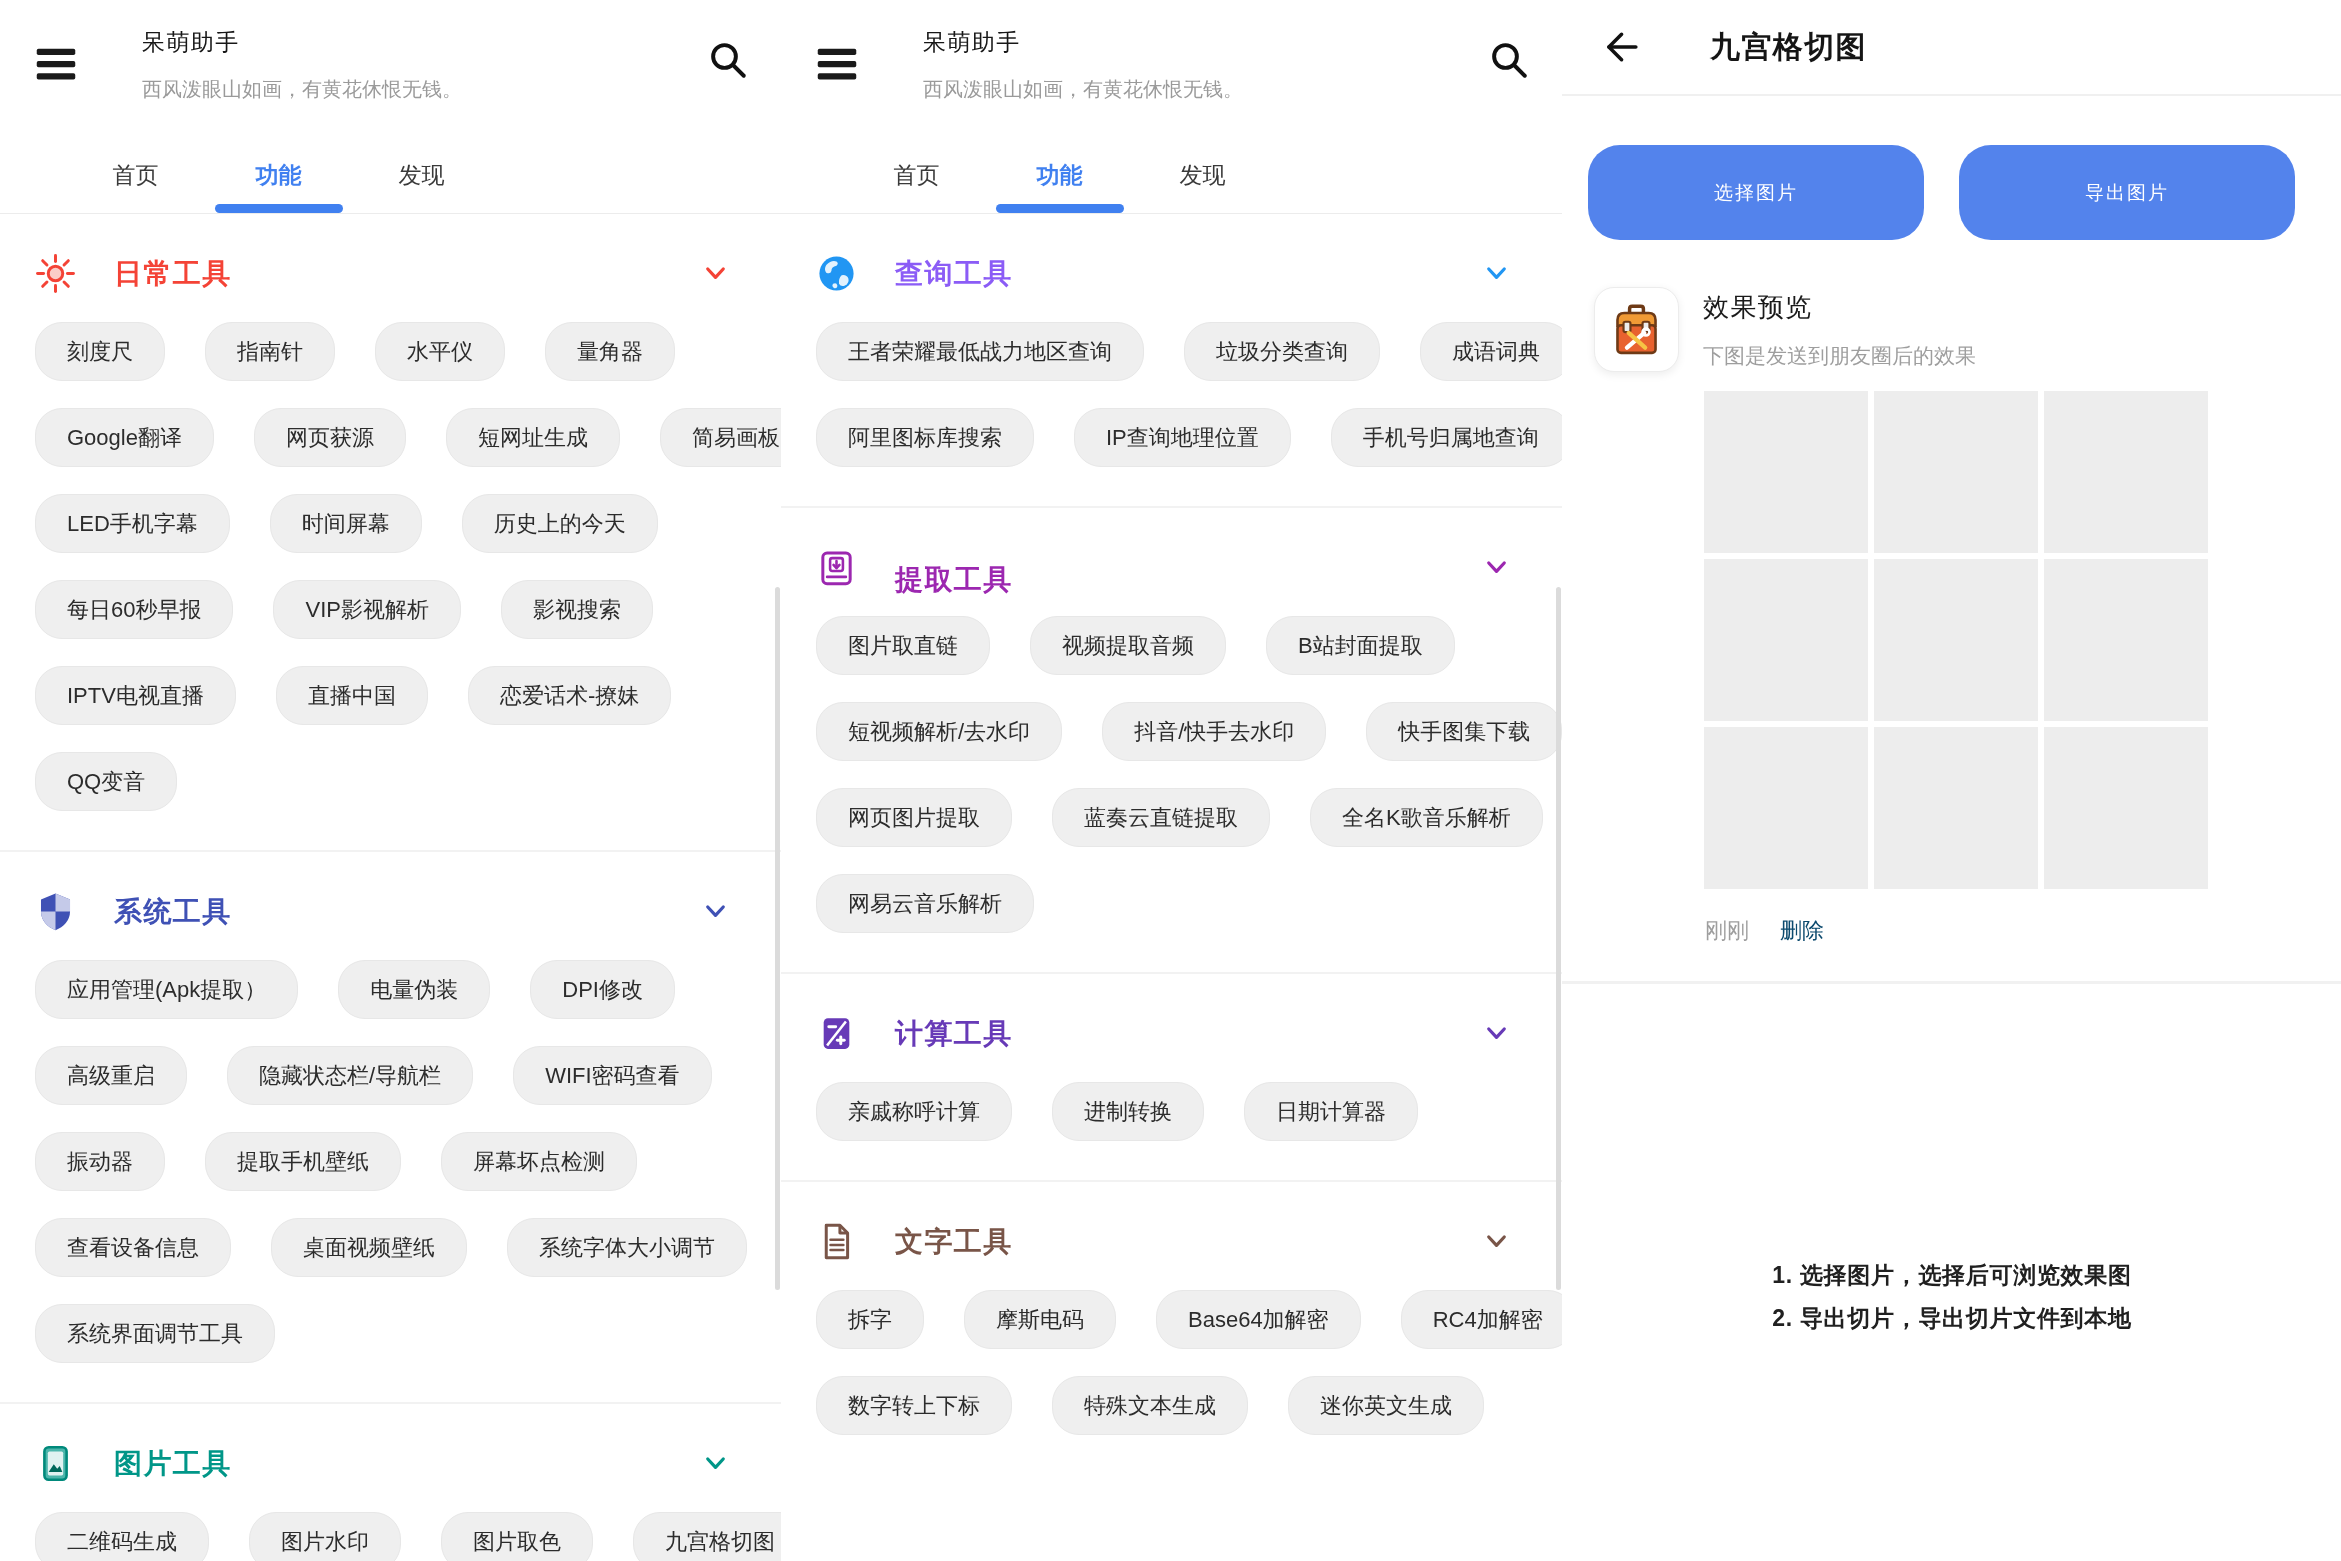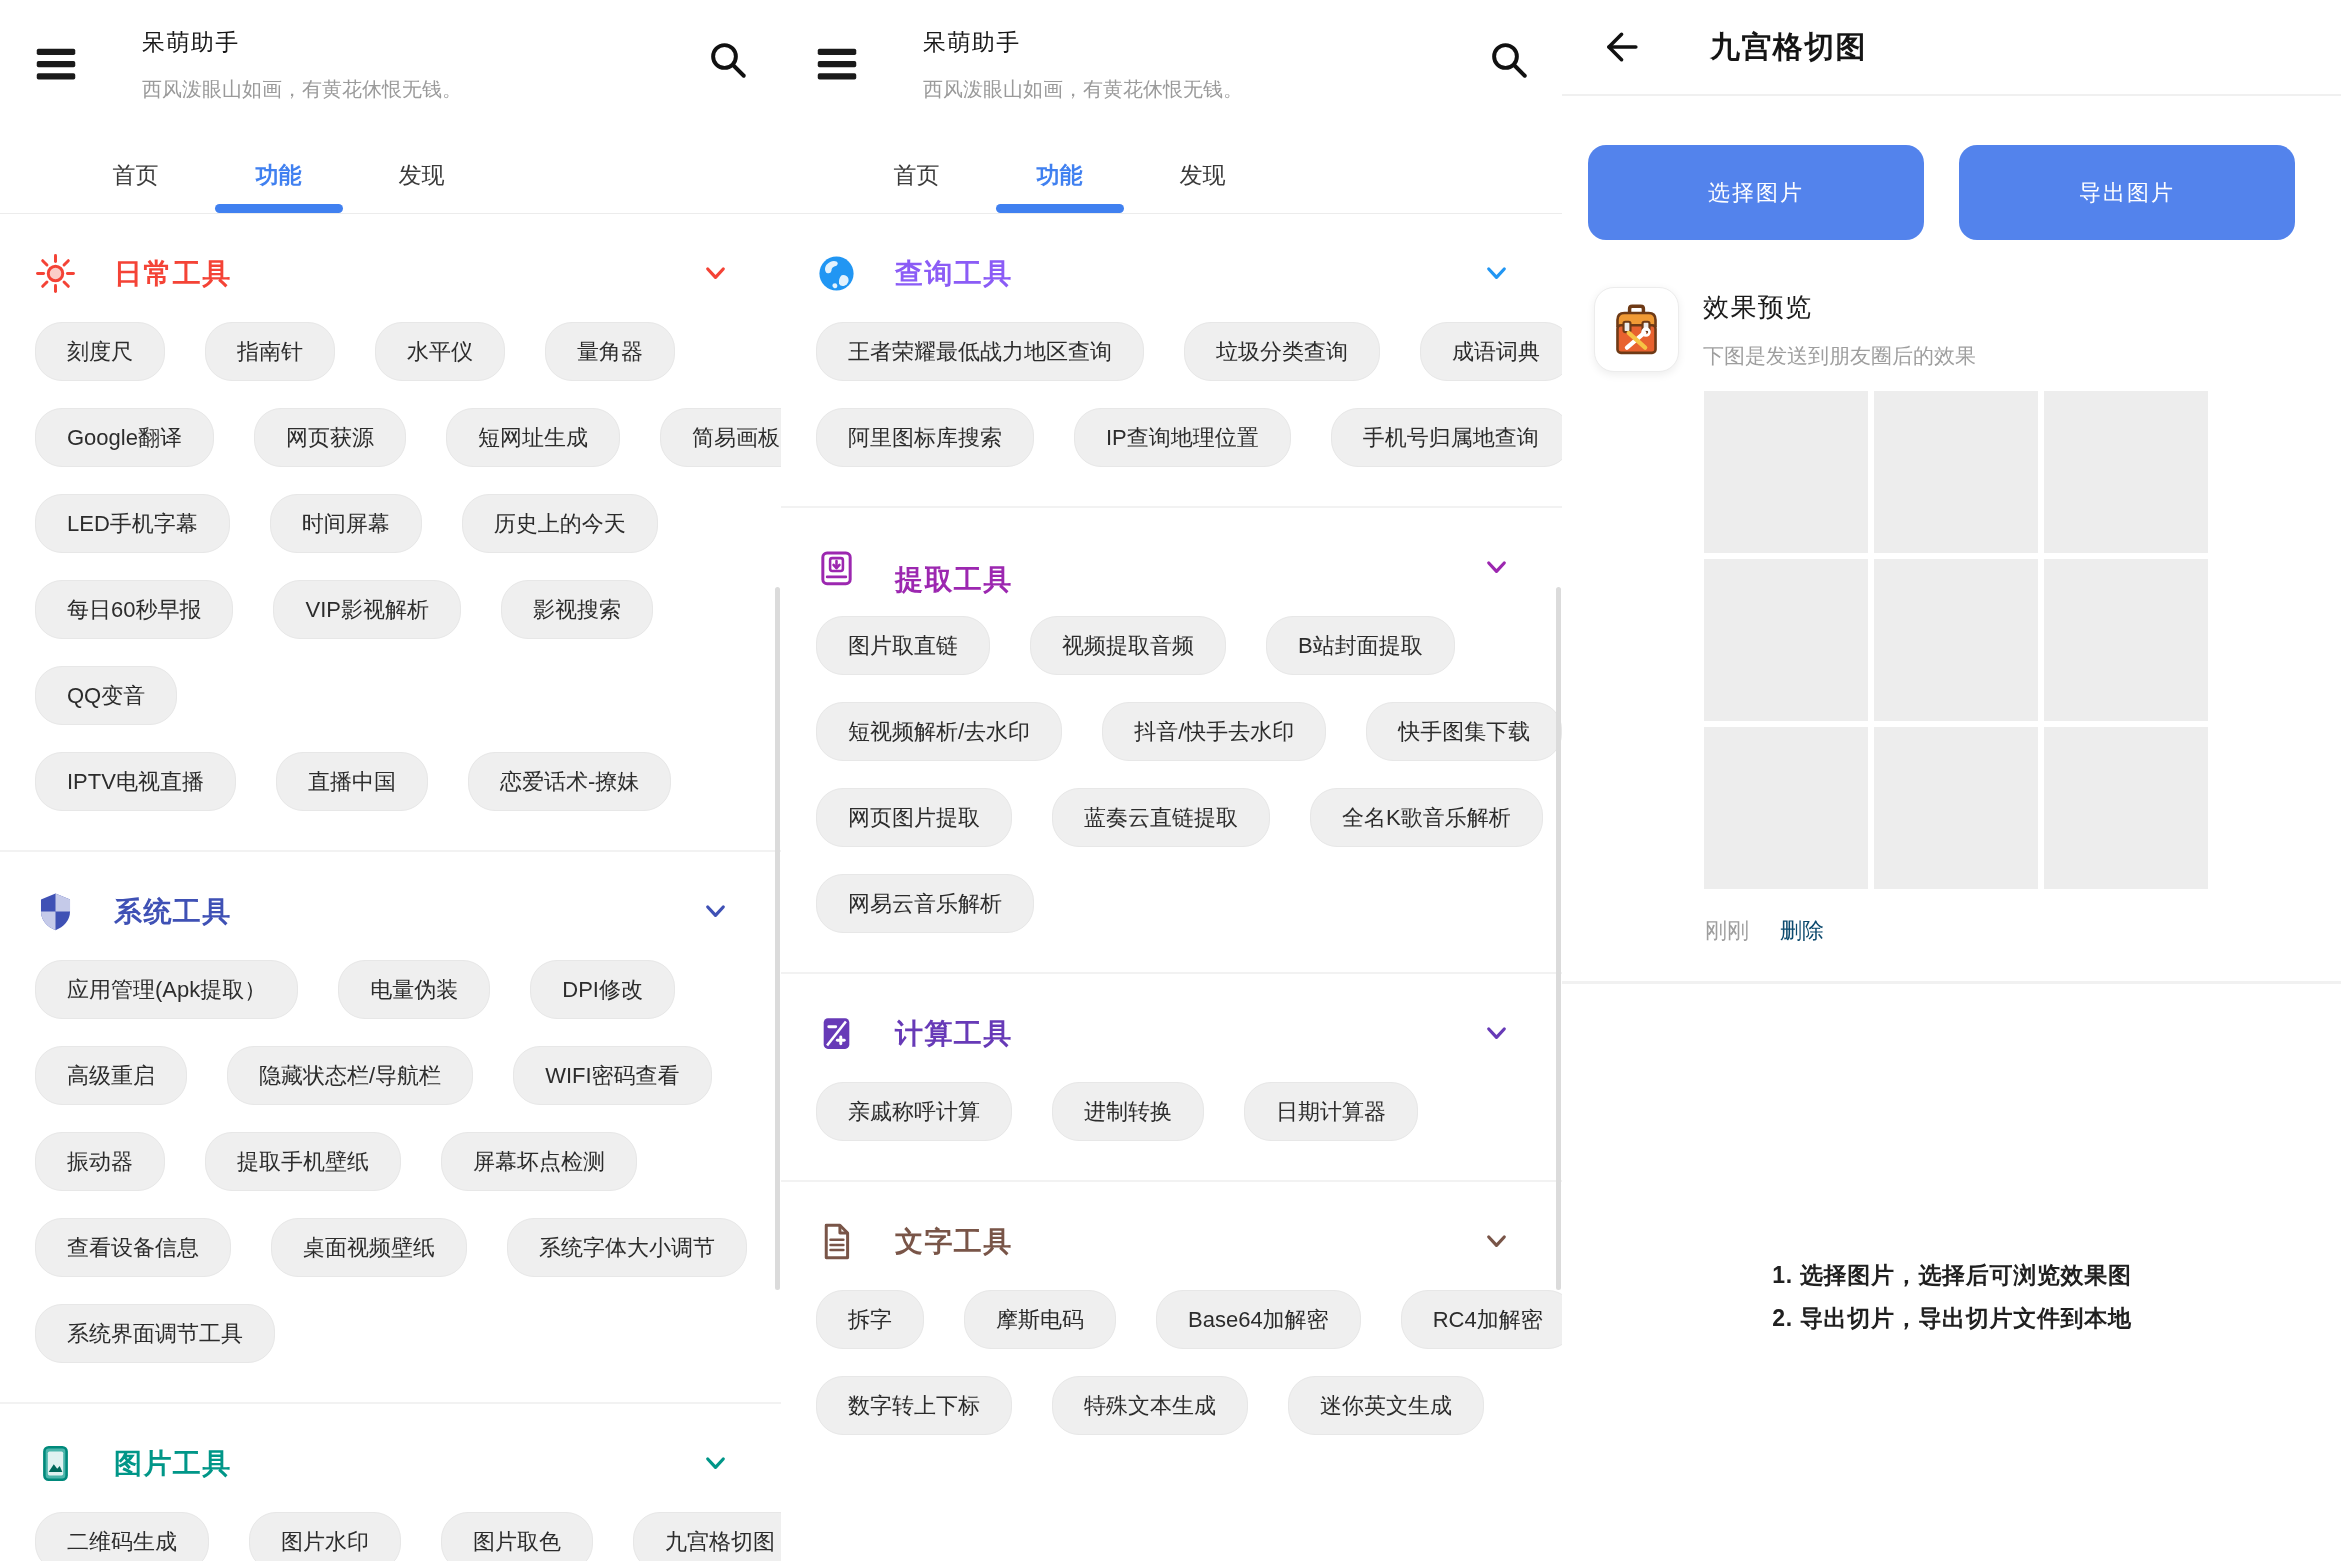--- a/index.html
+++ b/index.html
@@ -40,22 +40,22 @@
 
   .scroll-thumb { position:absolute; right:1.4px; top:587px; width:4.7px; height:703px;
                   background:#DBDBDB; border-radius:2.7px; }
 
   
   .right-header { height:96px; border-bottom:2px solid #F0F0F0; display:flex; align-items:center; padding-left:39px; }
   .back { width:38px; height:38px; }
   .right-title { margin-left:71px; font-size:30px; font-weight:600; color:#151515; letter-spacing:1.4px; }
 
   .btn-row { display:flex; gap:35px; margin:49px 0 0 26px; }
-  .btn { width:336px; height:95px; border-radius:18px; background:#5383EC; color:#fff;
-         font-size:22px; font-weight:500; display:flex; align-items:center; justify-content:center;
+  .btn { width:336px; height:95px; border-radius:32px; background:#5383EC; color:#fff;
+         font-size:19px; font-weight:500; display:flex; align-items:center; justify-content:center;
          letter-spacing:2px; }
 
   .preview-head { display:flex; margin:47px 0 0 32px; }
   .appicon { width:85px; height:85px; border-radius:20px; border:1.4px solid #ECECEC;
              box-shadow:0 2.7px 8px rgba(0,0,0,.07); background:#fff;
              display:flex; align-items:center; justify-content:center; }
   .preview-texts { margin-left:24px; padding-top:2.7px; }
   .preview-title { font-size:26px; font-weight:500; color:#1a1a1a; letter-spacing:1.4px; }
   .preview-sub { margin-top:17.6px; font-size:21px; color:#9E9E9E; }
 
@@ -144,26 +144,26 @@
           <div class="chip">LED手机字幕</div>
           <div class="chip">时间屏幕</div>
           <div class="chip">历史上的今天</div>
         </div>
         <div class="chip-row">
           <div class="chip">每日60秒早报</div>
           <div class="chip">VIP影视解析</div>
           <div class="chip">影视搜索</div>
         </div>
         <div class="chip-row">
-          <div class="chip">QQ变音</div>
-        </div>
-        <div class="chip-row">
           <div class="chip">IPTV电视直播</div>
           <div class="chip">直播中国</div>
           <div class="chip">恋爱话术-撩妹</div>
+        </div>
+        <div class="chip-row">
+          <div class="chip">QQ变音</div>
         </div>
       </div>
       <div class="section">
         <div class="section-header">
           <span class="section-icon">
             <svg viewBox="0 0 48 48">
               <defs>
                 <clipPath id="shieldClip">
                   <path d="M24 3 L41 10 V24 C41 34.5 33.5 42 24 46 C14.5 42 7 34.5 7 24 V10 Z"></path>
                 </clipPath>

